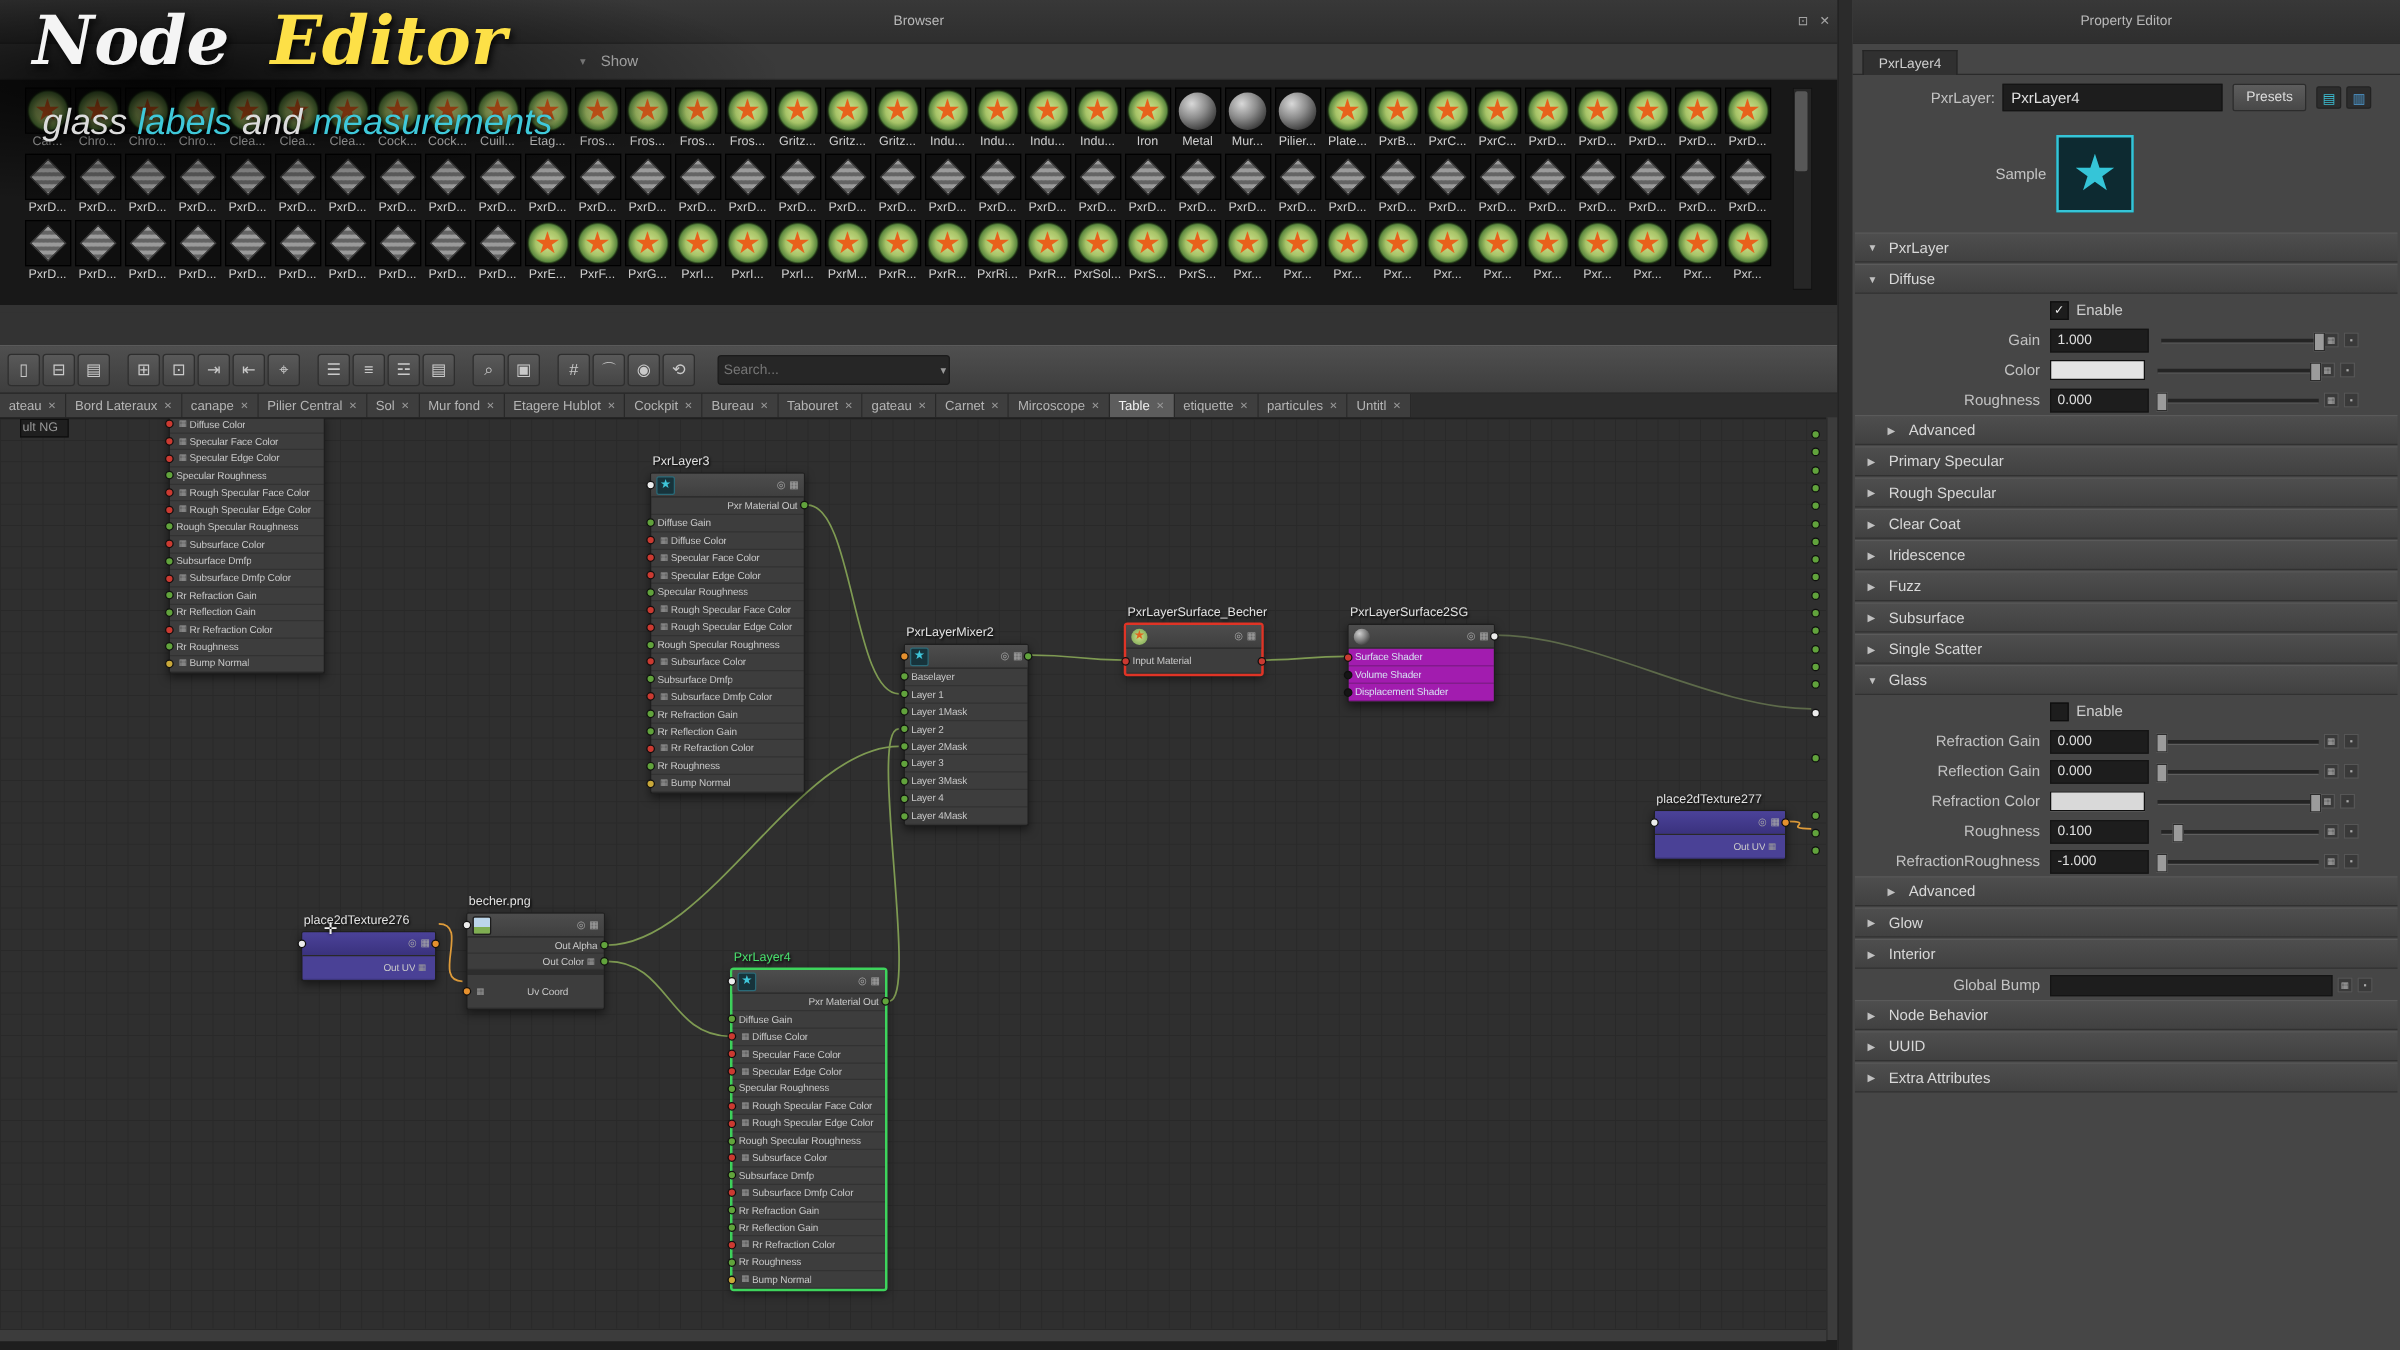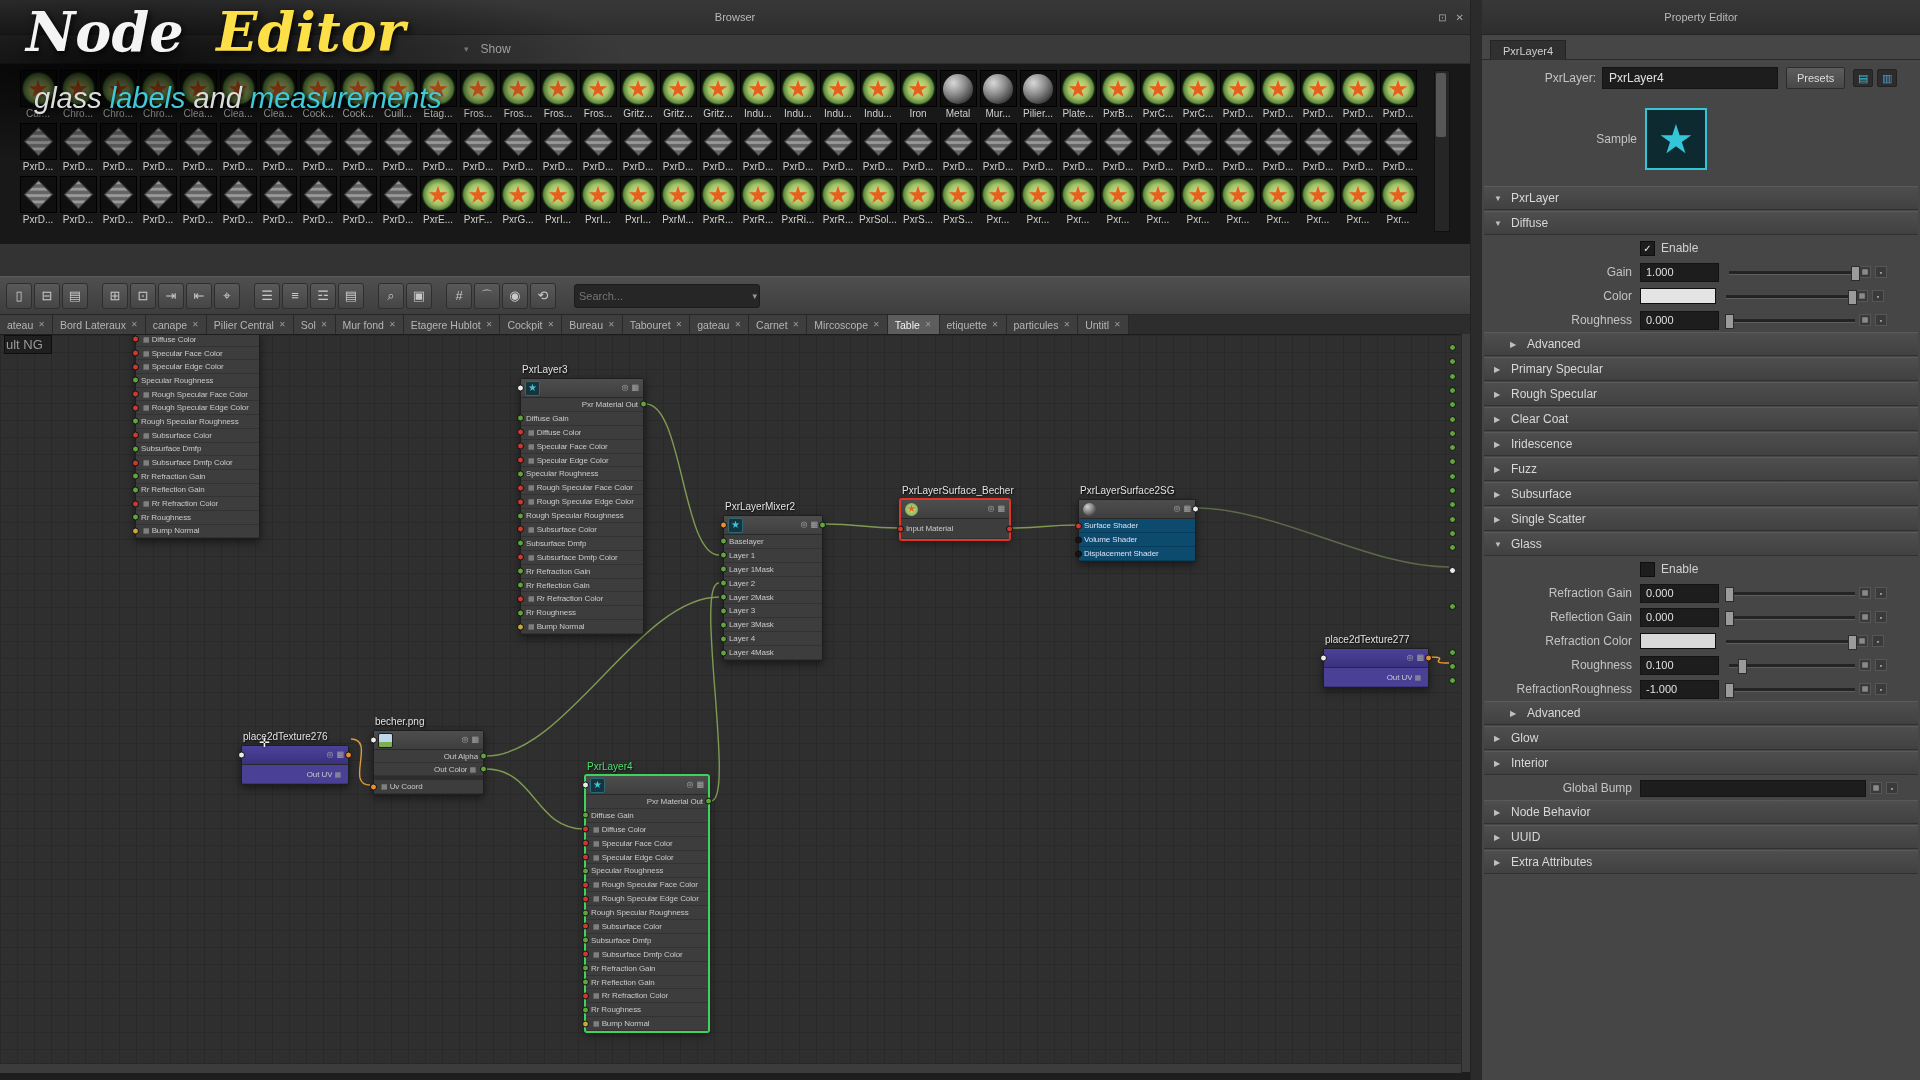--- a/index.html
+++ b/index.html
@@ -68,22 +68,22 @@
   
   .graph{position:absolute;left:0;top:334px;width:1461px;height:738px;background-color:#2f2f2f;
     background-image:linear-gradient(to bottom,#292929 1px,transparent 1px),
                      linear-gradient(to right,#292929 1px,transparent 1px);
     background-size:17px 17px;border-top:1px solid #1d1d1d;overflow:hidden;}
   .conn-layer{position:absolute;left:0;top:0;z-index:1;}
   .conn{fill:none;stroke-width:1.4px;}
   .conn.g{stroke:#7e9a52;}
   .conn.o{stroke:#de9b3a;}
   .conn.f{stroke:#65744f;opacity:.85;}
-  .corner-tab{position:absolute;left:4px;top:0;background:#1f1f1f;border:1px solid #0e0e0e;
-    color:#9a9a9a;font-size:13px;padding:1px 8px 1px 1px;z-index:4;}
+  .corner-tab{position:absolute;left:16px;top:0;background:#1f1f1f;border:1px solid #0e0e0e;
+    color:#9a9a9a;font-size:10px;padding:1px 8px 1px 1px;z-index:4;}
   .graph-vscroll{position:absolute;left:1461px;top:334px;width:9px;height:738px;
     background:#3c3c3c;border-left:1px solid #282828;}
   .graph-hscroll{position:absolute;left:0;top:1063px;width:1461px;height:9px;
     background:#3c3c3c;border-top:1px solid #282828;z-index:6;}
   .statusbar{position:absolute;left:0;top:1072px;width:1470px;height:8px;background:#1e1e1e;}
 
   
   .node{position:absolute;z-index:2;background:#3d3d3d;border:1px solid #1e1e1e;border-radius:2px;
     box-shadow:0 3px 8px rgba(0,0,0,.5);box-sizing:border-box;cursor:pointer;}
   .node.sel-red{border-color:#e03426;box-shadow:0 0 0 1px #e03426,0 3px 8px rgba(0,0,0,.5);}
@@ -99,21 +99,21 @@
   .hico{display:inline-flex;align-items:center;justify-content:center;width:13px;height:13px;
     border-radius:2px;font-size:10px;line-height:1;}
   .hico.star-cyan{background:#17333b;color:#3fc6da;border:1px solid #2a6a78;}
   .hico.star-orange{background:radial-gradient(circle,#cfe18a,#6f9f4f);color:#e0641f;border-radius:50%;}
   .hico.sphere{background:radial-gradient(circle at 35% 30%,#d0d0d0,#808080 45%,#3a3a3a 82%);border-radius:50%;}
   .hico.image{background:linear-gradient(#bcd6ea 60%,#7fae52 60%);border:1px solid #1d1d1d;}
   .node-row{position:relative;display:flex;align-items:center;padding:0 5px;font-size:8px;
     color:#c9c9c9;border-bottom:1px solid rgba(0,0,0,0.18);white-space:nowrap;box-sizing:border-box;}
   .node-row.right{justify-content:flex-end;}
   .row-label{overflow:hidden;letter-spacing:-0.1px;}
-  .node-row.row-sg{background:#0c4a6e;color:#d7e0f2;}
+  .node-row.row-sg{background:#a21caf;color:#d7e0f2;}
   .node-spacer{height:4px;background:rgba(0,0,0,0.25);}
   .map-ic{font-size:7px;color:#9a9a9a;margin:0 2px;line-height:1;}
   .dot{position:absolute;width:7px;height:7px;border-radius:50%;border:1px solid #0f0f0f;
     box-sizing:border-box;top:50%;transform:translateY(-50%);z-index:3;cursor:crosshair;}
   .dot.l{left:-4px;}.dot.r{right:-4px;}
   .dot.green{background:#61a33c}.dot.red{background:#cb3a31}.dot.yellow{background:#c9a83a}
   .dot.orange{background:#e6902e}.dot.white{background:#ececec}.dot.black{background:#151515}
   .edge-dot{position:absolute;width:7px;height:7px;border-radius:50%;border:1px solid #0f0f0f;
     z-index:2;box-sizing:border-box;cursor:crosshair;}
   .edge-dot.green{background:#61a33c}.edge-dot.white{background:#ececec}
@@ -1029,21 +1029,21 @@
         <div class="node-row right" style="height: 13px;">
           <span class="row-label">Out Alpha</span>
           <span class="dot r green"></span>
         </div>
         <div class="node-row right" style="height: 13px;">
           <span class="row-label">Out Color</span>
           <span class="map-ic">▦</span>
           <span class="dot r green"></span>
         </div>
         <div class="node-spacer"></div>
-        <div class="node-row" style="height: 14px;">
+        <div class="node-row" style="height: 27px; gap: 32px;">
           <span class="dot l orange"></span>
           <span class="map-ic">▦</span>
           <span class="row-label">Uv Coord</span>
         </div>
       </div>
       <div class="node sel-green" style="left: 585px; top: 440px; width: 124px;">
         <div class="node-title" style="color: rgb(73, 224, 109);">PxrLayer4</div>
         <div class="node-header">
           <span class="dot l white"></span>
           <span class="hico star-cyan">★</span>

